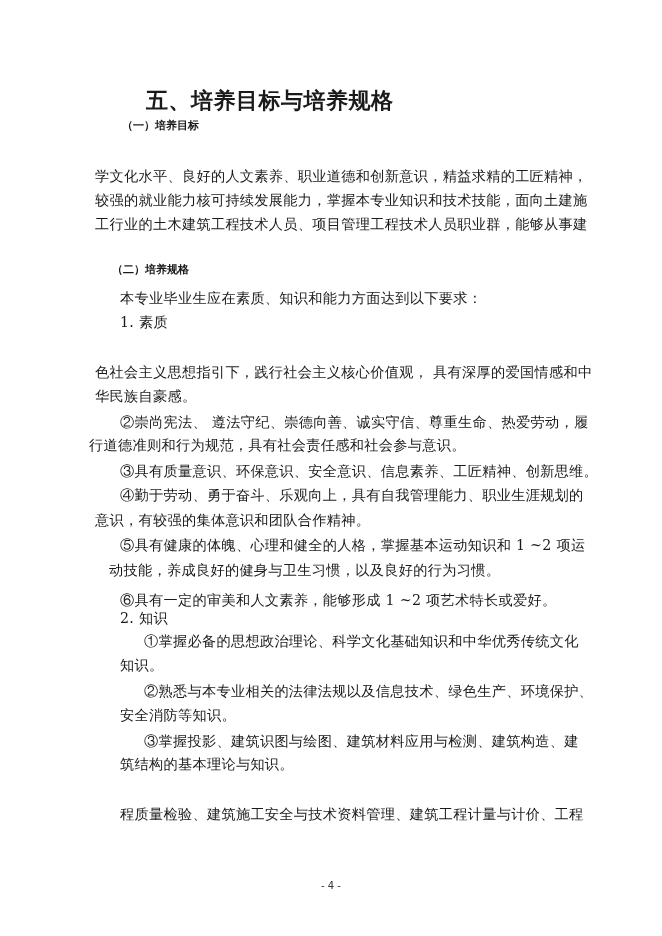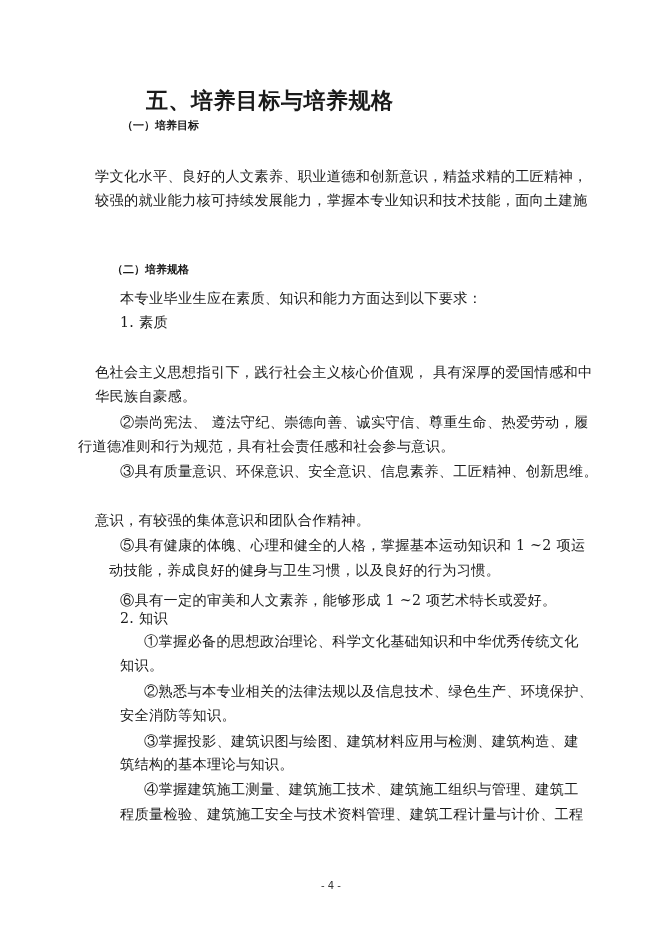--- a/index.html
+++ b/index.html
@@ -20,42 +20,43 @@
 <body>
 
 <div class="page">
 
   <div class="h1">五、培养目标与培养规格</div>
 
   <div class="h2" style="left:122px; top:118px;">（一）培养目标</div>
 
   <div class="line justify" style="left:95px; top:166px; width:480px;">学文化水平、良好的人文素养、职业道德和创新意识，精益求精的工匠精神，</div>
   <div class="line justify" style="left:95px; top:190px; width:480px;">较强的就业能力核可持续发展能力，掌握本专业知识和技术技能，面向土建施</div>
+  <div class="line justify" style="left:95px; top:214px; width:480px;">工行业的土木建筑工程技术人员、项目管理工程技术人员职业群，能够从事建</div>
 
   <div class="h2" style="left:112px; top:262px;">（二）培养规格</div>
 
   <div class="line" style="left:120px; top:288px;">本专业毕业生应在素质、知识和能力方面达到以下要求：</div>
 
   <div class="line" style="left:120px; top:312px;">1. 素质</div>
 
   <div class="line justify" style="left:95px; top:362px; width:480px;">色社会主义思想指引下，践行社会主义核心价值观， 具有深厚的爱国情感和中</div>
   <div class="line" style="left:95px; top:386px;">华民族自豪感。</div>
   <div class="line justify" style="left:120px; top:412px; width:455px;">②崇尚宪法、 遵法守纪、崇德向善、诚实守信、尊重生命、热爱劳动，履</div>
-  <div class="line" style="left:78px; top:436px;">行道德准则和行为规范，具有社会责任感和社会参与意识。</div>
+  <div class="line" style="left:89px; top:436px;font-family:Liberation Mono, monospace;">行道德准则和行为规范，具有社会责任感和社会参与意识。</div>
   <div class="line justify" style="left:120px; top:461px; width:455px;">③具有质量意识、环保意识、安全意识、信息素养、工匠精神、创新思维。</div>
+  <div class="line justify" style="left:120px; top:485px; width:455px;">④勤于劳动、勇于奋斗、乐观向上，具有自我管理能力、职业生涯规划的</div>
   <div class="line" style="left:95px; top:510px;">意识，有较强的集体意识和团队合作精神。</div>
   <div class="line justify" style="left:120px; top:535px; width:455px;">⑤具有健康的体魄、心理和健全的人格，掌握基本运动知识和 1 ~2 项运</div>
   <div class="line" style="left:109px; top:560px;">动技能，养成良好的健身与卫生习惯，以及良好的行为习惯。</div>
   <div class="line" style="left:120px; top:583px;margin-top:7px;">⑥具有一定的审美和人文素养，能够形成 1 ~2 项艺术特长或爱好。</div>
 
   <div class="line" style="left:120px; top:608px;">2. 知识</div>
 
   <div class="line justify" style="left:144px; top:631px; width:431px;">①掌握必备的思想政治理论、科学文化基础知识和中华优秀传统文化</div>
   <div class="line" style="left:120px; top:655px;">知识。</div>
   <div class="line justify" style="left:144px; top:681px; width:431px;">②熟悉与本专业相关的法律法规以及信息技术、绿色生产、环境保护、</div>
   <div class="line" style="left:120px; top:705px;">安全消防等知识。</div>
   <div class="line justify" style="left:144px; top:731px; width:431px;">③掌握投影、建筑识图与绘图、建筑材料应用与检测、建筑构造、建</div>
   <div class="line" style="left:120px; top:754px;">筑结构的基本理论与知识。</div>
-  <div class="line justify" style="left:144px; top:779px; width:431px;">④掌握建筑施工测量、建筑施工技术、建筑施工组织与管理、建筑工</div>
   <div class="line justify" style="left:120px; top:804px; width:455px;">程质量检验、建筑施工安全与技术资料管理、建筑工程计量与计价、工程</div>
 
   <div class="footer">- 4 -</div>
 </div>
 
 </body></html>

